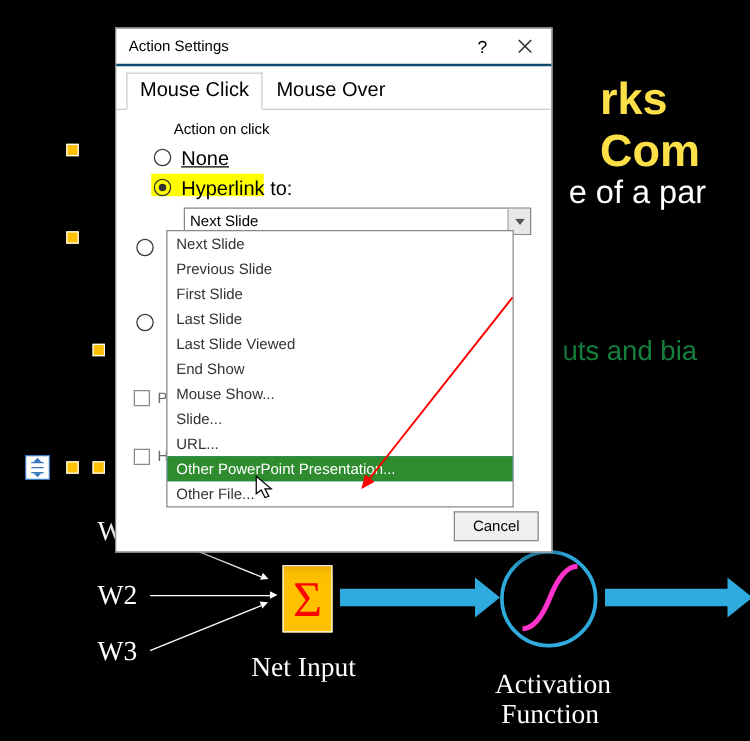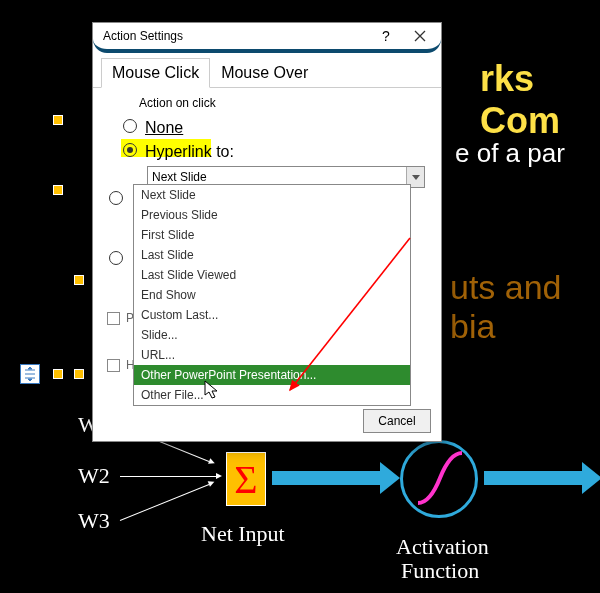--- a/index.html
+++ b/index.html
@@ -25,22 +25,22 @@
       position: absolute;
       top: 138px;
       left: 455px;
       color: #fff;
       font-size: 26px;
     }
     .bg-text2 {
       position: absolute;
       top: 268px;
       left: 450px;
-      color: #a16207;
-      font-size: 34px;
+      color: #15803d;
+      font-size: 22px;
     }
     
     .sel-handle {
       position: absolute;
       width: 10px;
       height: 10px;
       background: #ffc000;
       border: 1px solid #fff;
     }
     
@@ -104,22 +104,21 @@
       height: 420px;
       background: #fff;
       border: 1px solid #888;
       box-shadow: 4px 4px 15px rgba(0,0,0,0.5);
     }
     .titlebar {
       height: 30px;
       display: flex;
       align-items: center;
       padding: 0 4px 0 10px;
-      border-bottom: 4px solid #0c4a6e;
-      border-radius: 14px;
+      border-bottom: 2px solid #0c4a6e;
     }
     .titlebar .title { flex: 1; font-size: 12px; }
     .titlebar .help, .titlebar .close {
       width: 34px;
       height: 28px;
       display: flex;
       align-items: center;
       justify-content: center;
       font-size: 14px;
     }
@@ -388,21 +387,21 @@
       </div>
     </div>
 
     <div class="dropdown">
       <div class="opt">Next Slide</div>
       <div class="opt">Previous Slide</div>
       <div class="opt">First Slide</div>
       <div class="opt">Last Slide</div>
       <div class="opt">Last Slide Viewed</div>
       <div class="opt">End Show</div>
-      <div class="opt">Custom Last...</div>
+      <div class="opt">Mouse Show...</div>
       <div class="opt">Slide...</div>
       <div class="opt">URL...</div>
       <div class="opt green" style="position:relative">
         <div class="blue" style="position:absolute;left:0;right:0;top:0;bottom:0;background:#0078d7;z-index:-1"></div>
         <span>Other PowerPoint Presentation...</span>
         <svg class="cursor" width="16" height="20">
           <path d="M1 1 L1 15 L5 12 L8 18 L11 17 L8 11 L13 11 Z" fill="#fff" stroke="#000" stroke-width="1"></path>
         </svg>
       </div>
       <div class="opt">Other File...</div>

